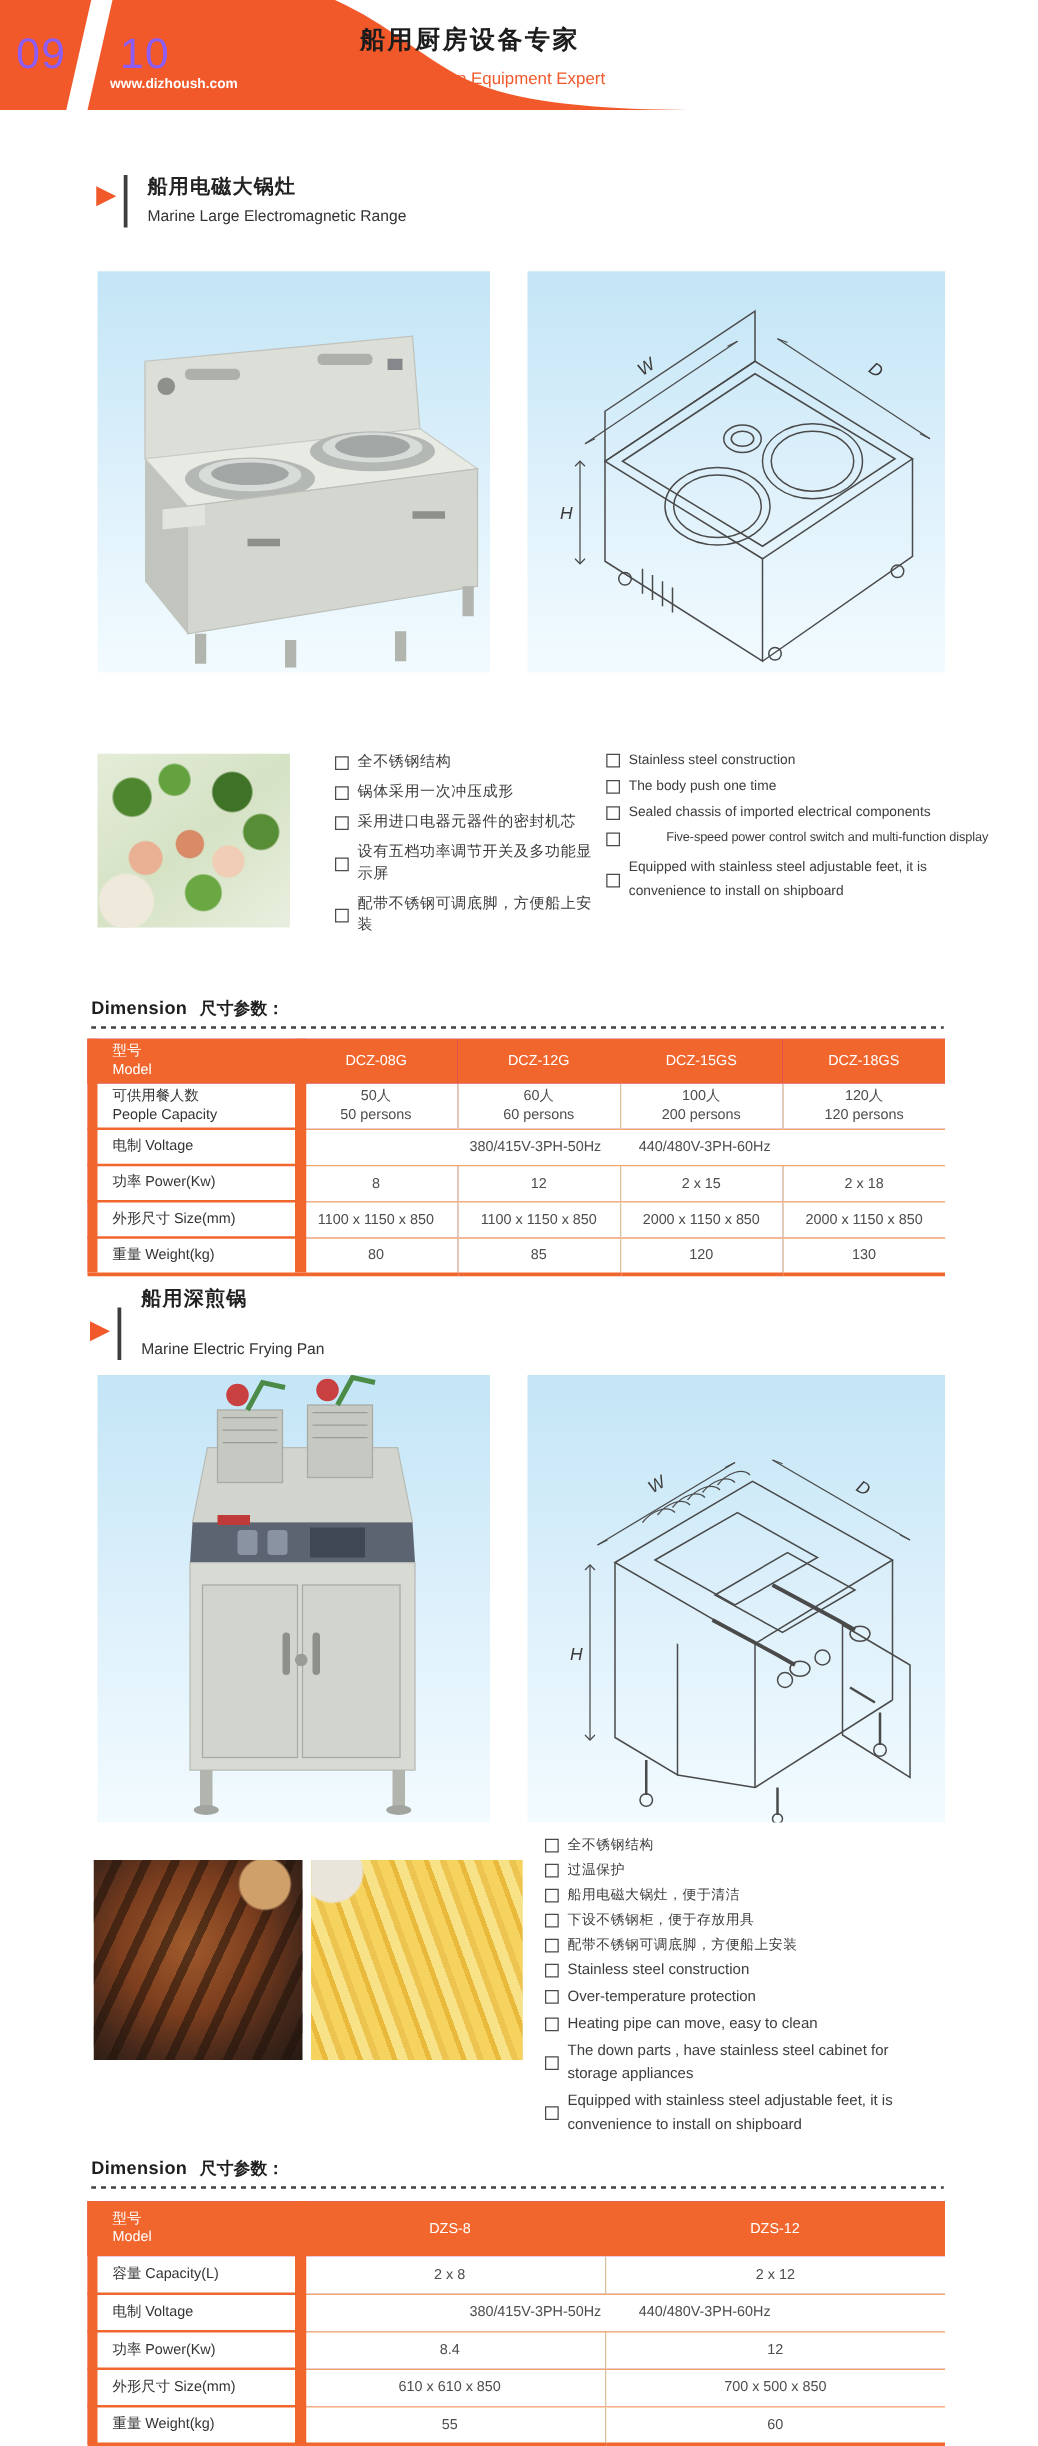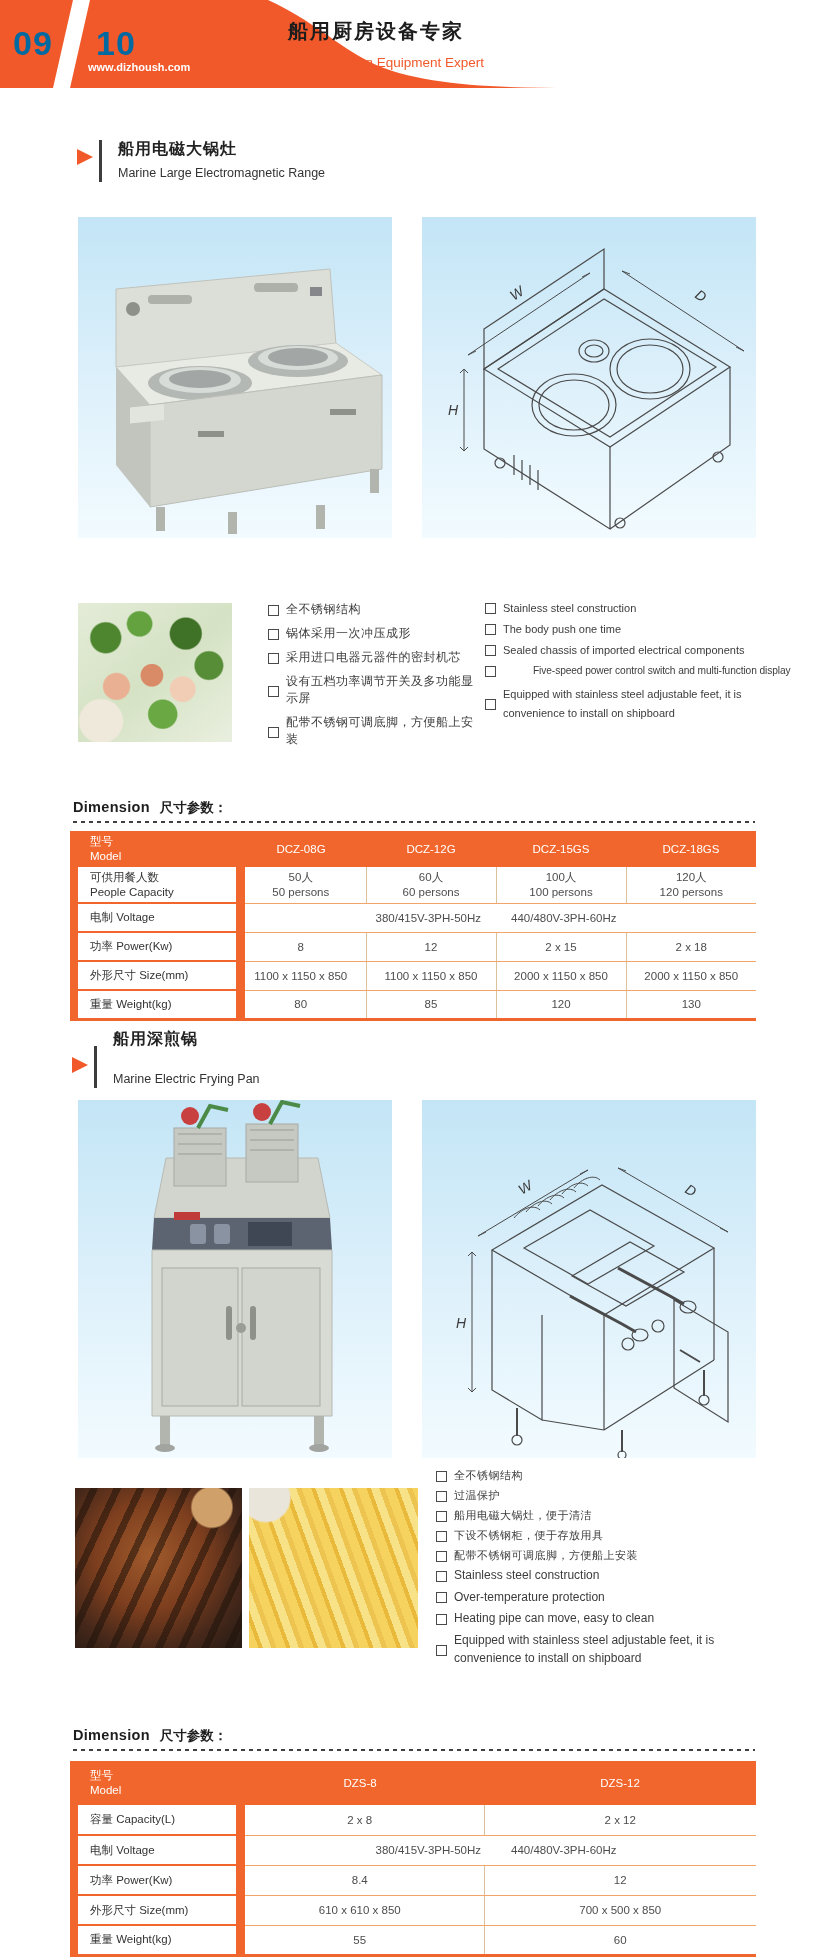--- a/index.html
+++ b/index.html
@@ -2,21 +2,21 @@
 <html><head>
 <meta charset="utf-8">
 <style>
   html,body{margin:0;padding:0;background:#ffffff;}
   #page{position:relative;width:830px;height:1957px;background:#fff;overflow:hidden;
         font-family:"Liberation Sans", sans-serif;color:#333;}
   .abs{position:absolute;}
 
   
   #hdr-swoosh{left:0;top:0;width:830px;height:88px;}
-  .pageno{color:#0369a1;font-size:34px;font-weight:700;letter-spacing:1px;}
+  .pageno{color:#8b5cf6;font-size:34px;font-weight:400;letter-spacing:1px;}
   #pn-left{left:13px;top:24px;}
   #pn-right{left:96px;top:24px;}
   #website{left:88px;top:61px;color:#fff;font-size:11px;font-weight:bold;}
   #page-title-cn{left:288px;top:18px;font-size:20px;font-weight:bold;color:#1c1c1c;letter-spacing:2px;}
   #page-title-en{left:283px;top:55px;font-size:13.5px;color:#F1592A;}
 
   
   .tri{width:0;height:0;border-left:16px solid #F1592A;border-top:8px solid transparent;border-bottom:8px solid transparent;}
   .vbar{width:3px;background:#3d3d3d;}
   .sec-cn{font-size:16px;font-weight:bold;color:#222;letter-spacing:1px;}
@@ -230,21 +230,21 @@
           <th>DCZ-12G</th>
           <th>DCZ-15GS</th>
           <th>DCZ-18GS</th>
         </tr>
       </thead>
       <tbody>
         <tr style="height:36px;">
           <td class="lbl twoline"><span>可供用餐人数</span><br><span>People Capacity</span></td>
           <td class="twoline"><span>50人</span><br><span>50 persons</span></td>
           <td class="twoline vline"><span>60人</span><br><span>60 persons</span></td>
-          <td class="twoline vline"><span>100人</span><br><span>100 persons</span></td>
+          <td class="twoline vline"><span>100人</span><br><span>200 persons</span></td>
           <td class="twoline vline"><span>120人</span><br><span>120 persons</span></td>
         </tr>
         <tr style="height:29px;">
           <td class="lbl"><span>电制</span> <span>Voltage</span></td>
           <td colspan="4" class="volt"><span>380/415V-3PH-50Hz</span><span>440/480V-3PH-60Hz</span></td>
         </tr>
         <tr style="height:29px;">
           <td class="lbl"><span>功率</span> <span>Power(Kw)</span></td>
           <td>8</td>
           <td class="vline">12</td>
@@ -368,20 +368,24 @@
     <div class="feat">
         <span class="cb"></span>
         <span class="ft">Over-temperature protection</span>
       </div>
     <div class="feat">
         <span class="cb"></span>
         <span class="ft">Heating pipe can move, easy to clean</span>
       </div>
     <div class="feat">
         <span class="cb"></span>
+        <span class="ft">The down parts , have stainless steel cabinet for storage appliances</span>
+      </div>
+    <div class="feat">
+        <span class="cb"></span>
         <span class="ft">Equipped with stainless steel adjustable feet, it is convenience to install on shipboard</span>
       </div>
   </div>
 
   <div class="abs dim-label" style="left:73px;top:1726px;">
     <b>Dimension</b><span>尺寸参数：</span>
   </div>
   <div class="abs dashline" style="left:73px;top:1749px;width:682px;"></div>
 
   <div class="abs spec" style="left:70px;top:1761px;height:194px;">

